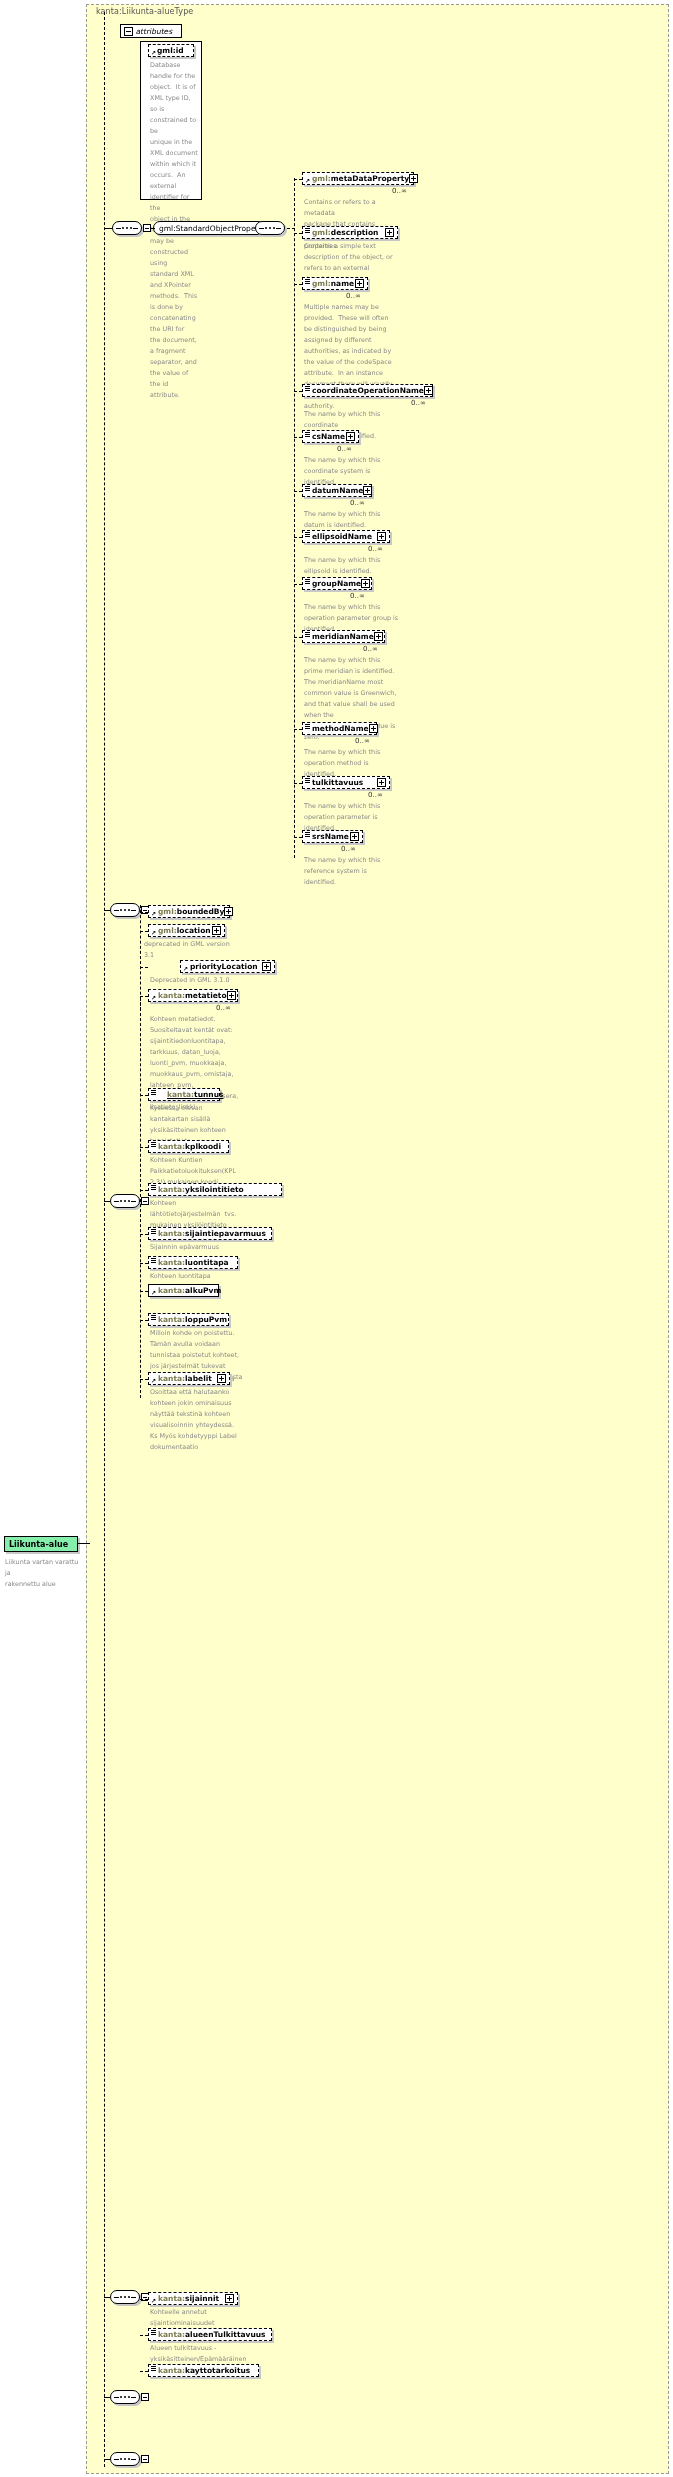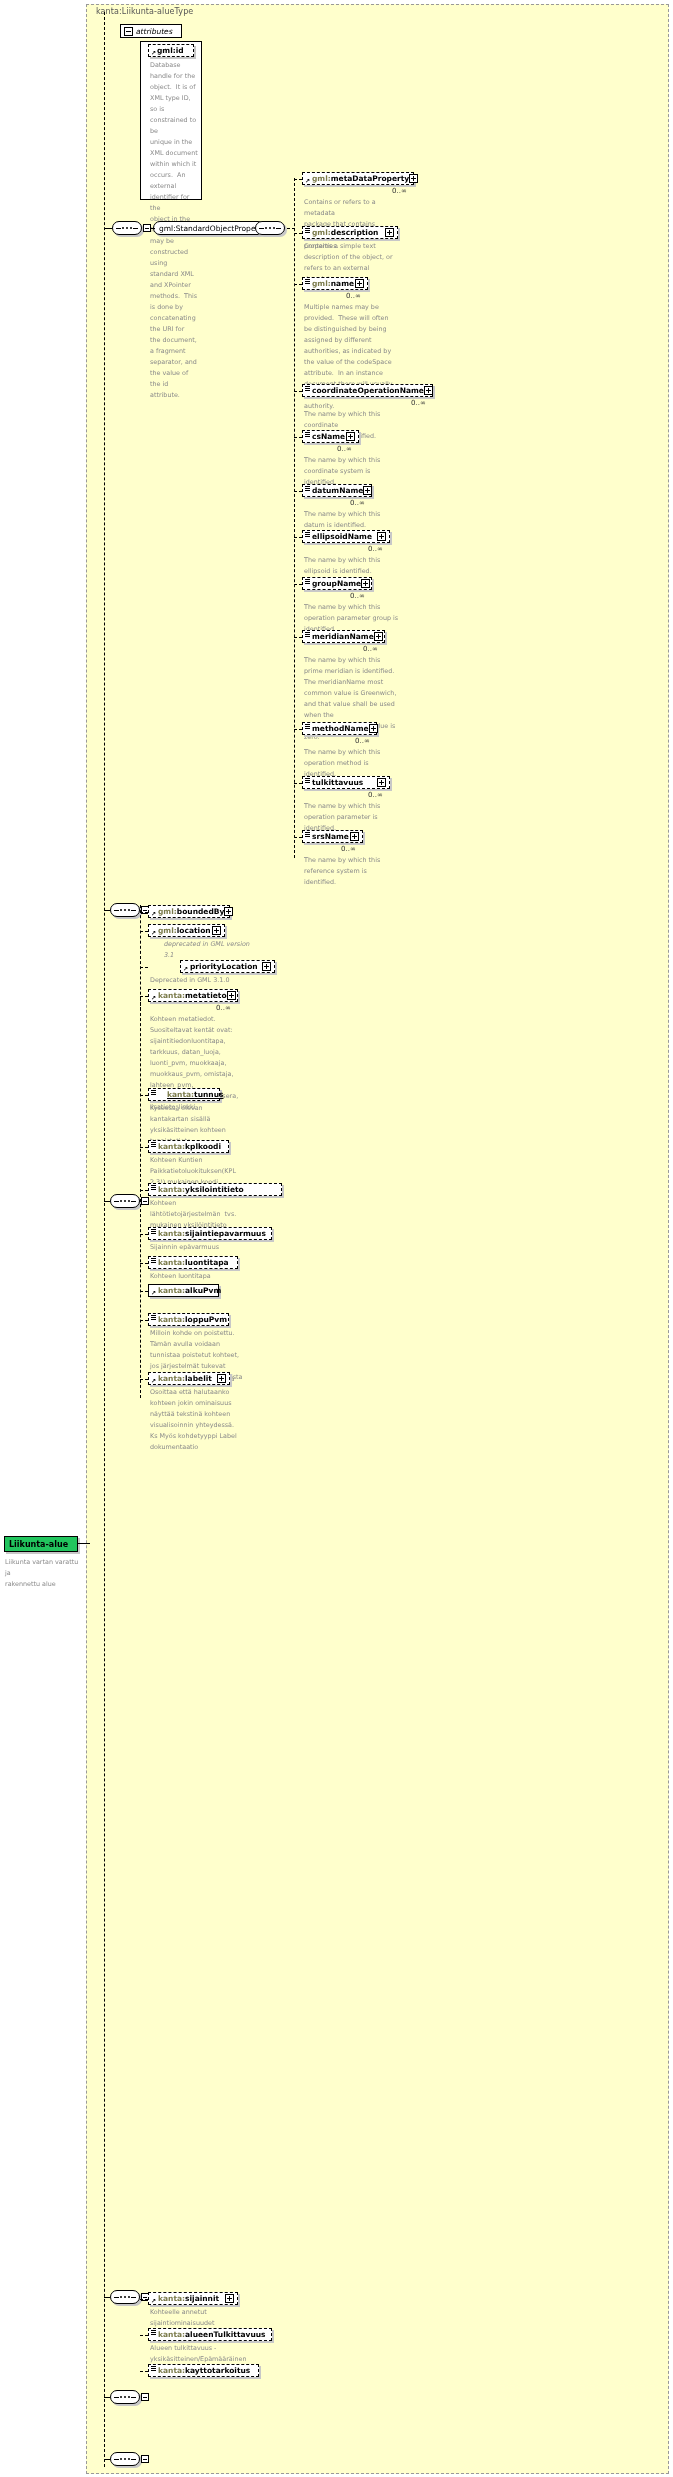--- a/index.html
+++ b/index.html
@@ -85,21 +85,21 @@
   
   .grp{
     position:absolute;background:#fff;border:1px solid #000;box-sizing:border-box;
     height:14px;border-radius:7px;display:flex;align-items:center;padding:0 5px;
     font-size:7.5px;white-space:nowrap;box-shadow:2px 2px 0 0 #c8c8c8;
   }
 
   
   .rootbox{
     position:absolute;left:4px;top:1536px;width:74px;height:16px;
-    background:#22c55e;border:1px solid #000;box-sizing:border-box;
+    background:#86efac;border:1px solid #000;box-sizing:border-box;
     display:flex;align-items:center;padding-left:4px;font-size:8px;font-weight:bold;
     box-shadow:2px 2px 0 0 #c8c8c8;
   }
 
   
   .ln{position:absolute;background:#000;}
   .lnh{height:1px;}
   .dashv{position:absolute;width:0;border-left:1px dashed #000;}
   .dashh{position:absolute;height:0;border-top:1px dashed #000;}
 </style>
@@ -385,21 +385,21 @@
         <span style="margin-left: 5px;"><span class="ns">gml:</span><span class="nm">boundedBy</span></span>
         <span class="boxicon" style="margin-left: auto;"></span>
       </div>
       <div class="dashh" style="left: 140px; top: 912px; width: 8px;"></div>
       <div class="node" style="left: 148px; top: 924px; width: 77px;">
         <span class="arrowmark">↗</span>
         <span style="margin-left: 5px;"><span class="ns">gml:</span><span class="nm">location</span></span>
         <span class="boxicon" style="margin-left: auto;"></span>
       </div>
       <div class="dashh" style="left: 140px; top: 931px; width: 8px;"></div>
-      <div class="ann" style="left: 164px; top: 939px; width: 100px; font-style: italic;">deprecated in GML version
+      <div class="ann" style="left: 144px; top: 939px; width: 100px;">deprecated in GML version
 3.1</div>
       <div class="node" style="left: 148px; top: 960.2px; width: 95px; margin-left: 32px;">
         <span class="arrowmark">↗</span>
         <span style="margin-left: 5px;"><span class="nm">priorityLocation</span></span>
         <span class="boxicon" style="margin-left: auto;"></span>
       </div>
       <div class="dashh" style="left: 140px; top: 967.2px; width: 8px;"></div>
       <div class="ann" style="left: 150px; top: 975.2px; width: 100px;">Deprecated in GML 3.1.0</div>
       <div class="node" style="left: 148px; top: 988.8px; width: 90px;">
         <span class="arrowmark">↗</span>

